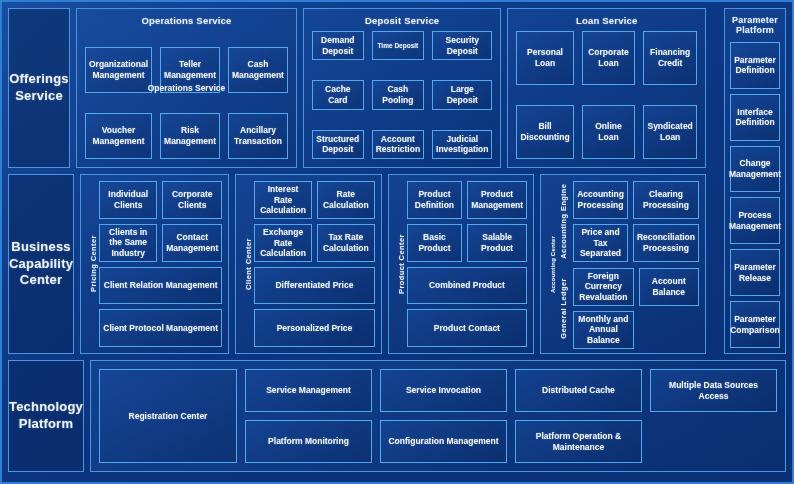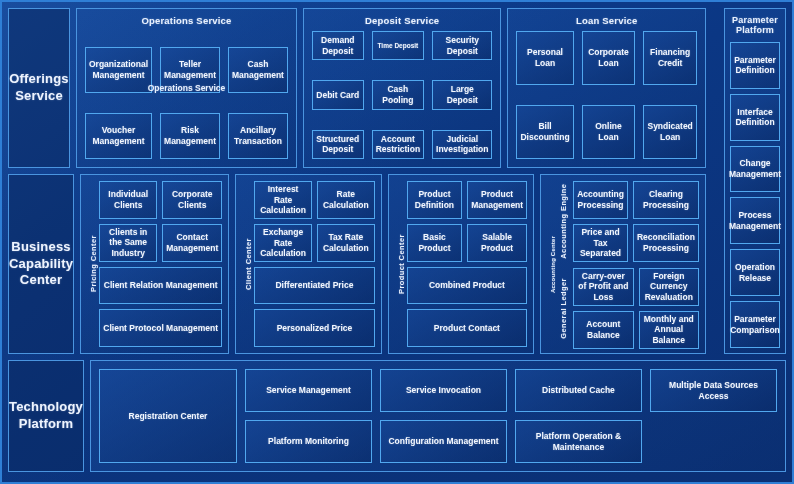--- a/index.html
+++ b/index.html
@@ -122,21 +122,21 @@
         <div class="cell">Ancillary Transaction</div>
       </div>
     </div>
 
     <div class="group svc">
       <div class="group-title">Deposit Service</div>
       <div class="grid" id="dep-grid">
         <div class="cell">Demand Deposit</div>
         <div class="cell small">Time Deposit</div>
         <div class="cell">Security Deposit</div>
-        <div class="cell">Debit Card</div>
+        <div class="cell">Cache Card</div>
         <div class="cell">Cash Pooling</div>
         <div class="cell">Large Deposit</div>
         <div class="cell">Structured Deposit</div>
         <div class="cell">Account Restriction</div>
         <div class="cell">Judicial Investigation</div>
       </div>
     </div>
 
     <div class="group svc">
       <div class="group-title">Loan Service</div>
@@ -153,21 +153,21 @@
 
   <div id="param-col">
     <div class="group-title" style="flex:0 0 auto;">
       <i style="font-style:normal;display:block">Parameter</i>
       <i style="font-style:normal;display:block">Platform</i>
     </div>
     <div class="cell">Parameter Definition</div>
     <div class="cell">Interface Definition</div>
     <div class="cell">Change Management</div>
     <div class="cell">Process Management</div>
-    <div class="cell">Operation Release</div>
+    <div class="cell">Parameter Release</div>
     <div class="cell">Parameter Comparison</div>
   </div>
 
   <div class="row" id="row2" style="padding-right:80px;">
 
     <div class="lbl-col">
       <span>
         <i style="font-style:normal;display:block">Business</i>
         <i style="font-style:normal;display:block">Capability</i>
         <i style="font-style:normal;display:block">Center</i>
@@ -218,21 +218,20 @@
           <div class="sub-grid g-acct">
             <div class="cell">Accounting Processing</div>
             <div class="cell">Clearing Processing</div>
             <div class="cell">Price and Tax Separated</div>
             <div class="cell">Reconciliation Processing</div>
           </div>
         </div>
         <div class="sub" style="flex:1;">
           <div class="vlabel" style="flex:0 0 11px;">General Ledger</div>
           <div class="sub-grid g-acct">
-            <div class="cell">Carry-over of Profit and Loss</div>
             <div class="cell">Foreign Currency Revaluation</div>
             <div class="cell">Account Balance</div>
             <div class="cell">Monthly and Annual Balance</div>
           </div>
         </div>
       </div>
     </div>
   </div>
 
   <div class="row" id="row3">

